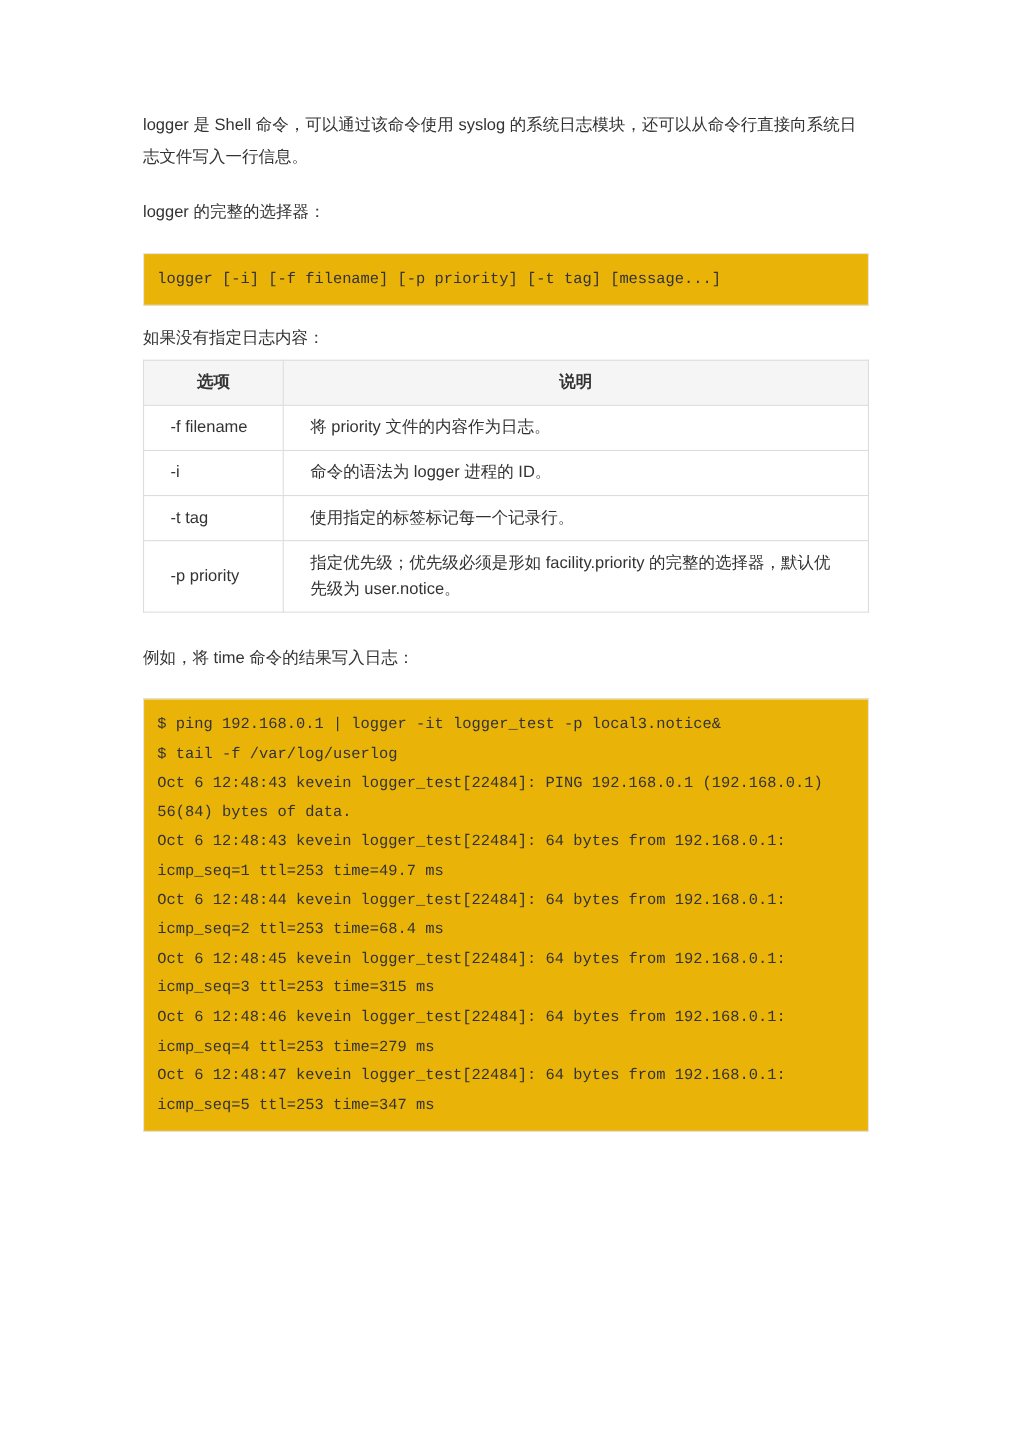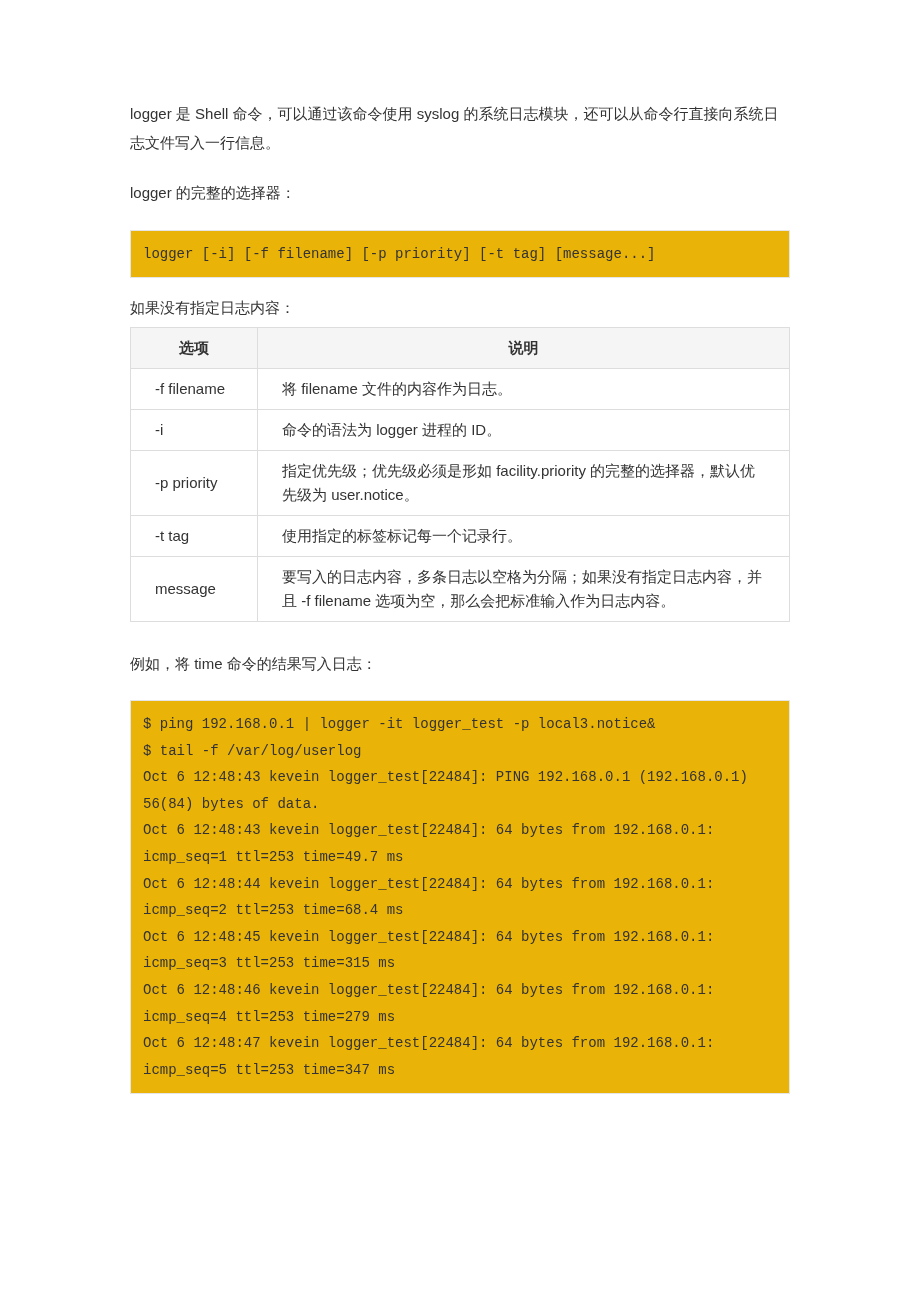--- a/index.html
+++ b/index.html
@@ -56,37 +56,33 @@
 <table>
   <thead>
     <tr>
       <th>选项</th>
       <th>说明</th>
     </tr>
   </thead>
   <tbody>
     <tr>
       <td class="opt">-f filename</td>
-      <td>将 filename 文件的内容作为日志。</td>
+      <td>将 priority 文件的内容作为日志。</td>
     </tr>
     <tr>
       <td class="opt">-i</td>
       <td>命令的语法为 logger 进程的 ID。</td>
     </tr>
     <tr>
-      <td class="opt">-p priority</td>
-      <td>指定优先级；优先级必须是形如 facility.priority 的完整的选择器，默认优先级为 user.notice。</td>
-    </tr>
-    <tr>
       <td class="opt">-t tag</td>
       <td>使用指定的标签标记每一个记录行。</td>
     </tr>
     <tr>
-      <td class="opt">message</td>
-      <td>要写入的日志内容，多条日志以空格为分隔；如果没有指定日志内容，并且 -f filename 选项为空，那么会把标准输入作为日志内容。</td>
+      <td class="opt">-p priority</td>
+      <td>指定优先级；优先级必须是形如 facility.priority 的完整的选择器，默认优先级为 user.notice。</td>
     </tr>
   </tbody>
 </table>
 
 <p class="para">例如，将 time 命令的结果写入日志：</p>
 
 <pre class="code">$ ping 192.168.0.1 | logger -it logger_test -p local3.notice&amp;
 $ tail -f /var/log/userlog
 Oct 6 12:48:43 kevein logger_test[22484]: PING 192.168.0.1 (192.168.0.1) 56(84) bytes of data.
 Oct 6 12:48:43 kevein logger_test[22484]: 64 bytes from 192.168.0.1: icmp_seq=1 ttl=253 time=49.7 ms

